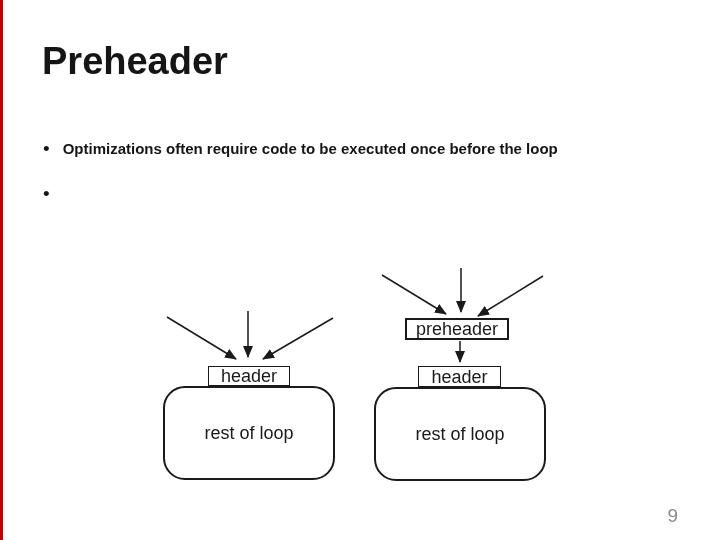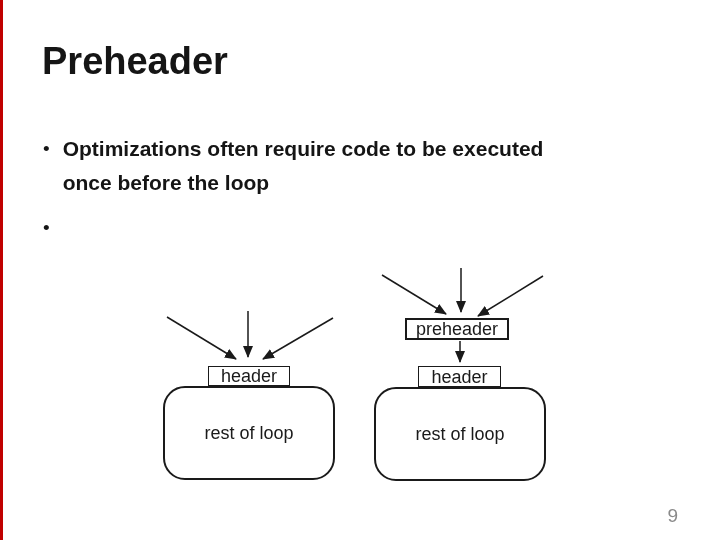--- a/index.html
+++ b/index.html
@@ -40,21 +40,21 @@
     margin-bottom: 11px;
   }
   .bullet-marker {
     flex: 0 0 auto;
     font-size: 19px;
     line-height: 34px;
     color: #151515;
     margin-right: 13px;
   }
   .bullet-text {
-    font-size: 21px;
+    font-size: 15px;
     font-weight: bold;
     line-height: 34px;
     color: #151515;
     max-width: 520px;
   }
 
   .diagram { position: absolute; left: 0; top: 0; width: 720px; height: 540px; }
   .arrows-svg { position: absolute; left: 0; top: 0; width: 720px; height: 540px; }
 
   .node {

